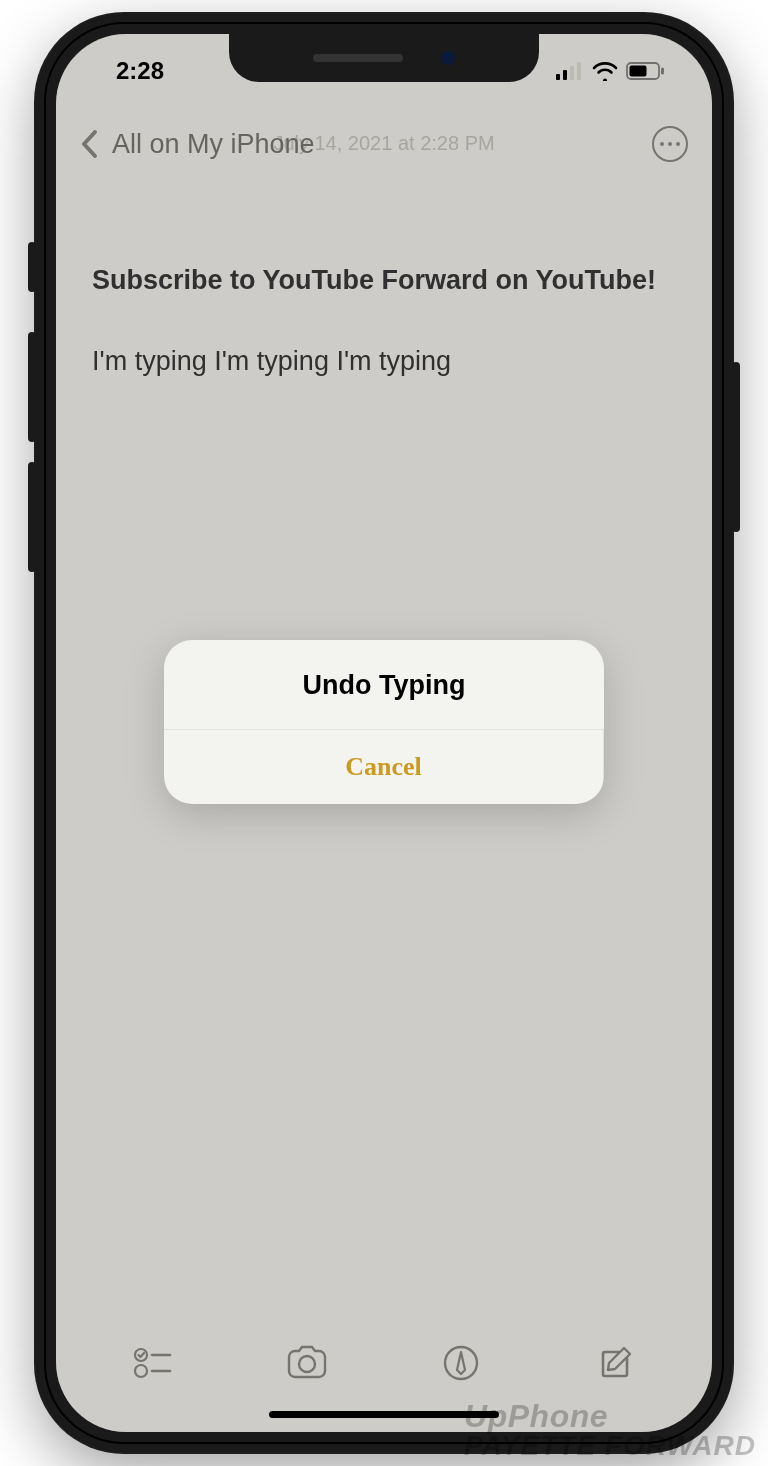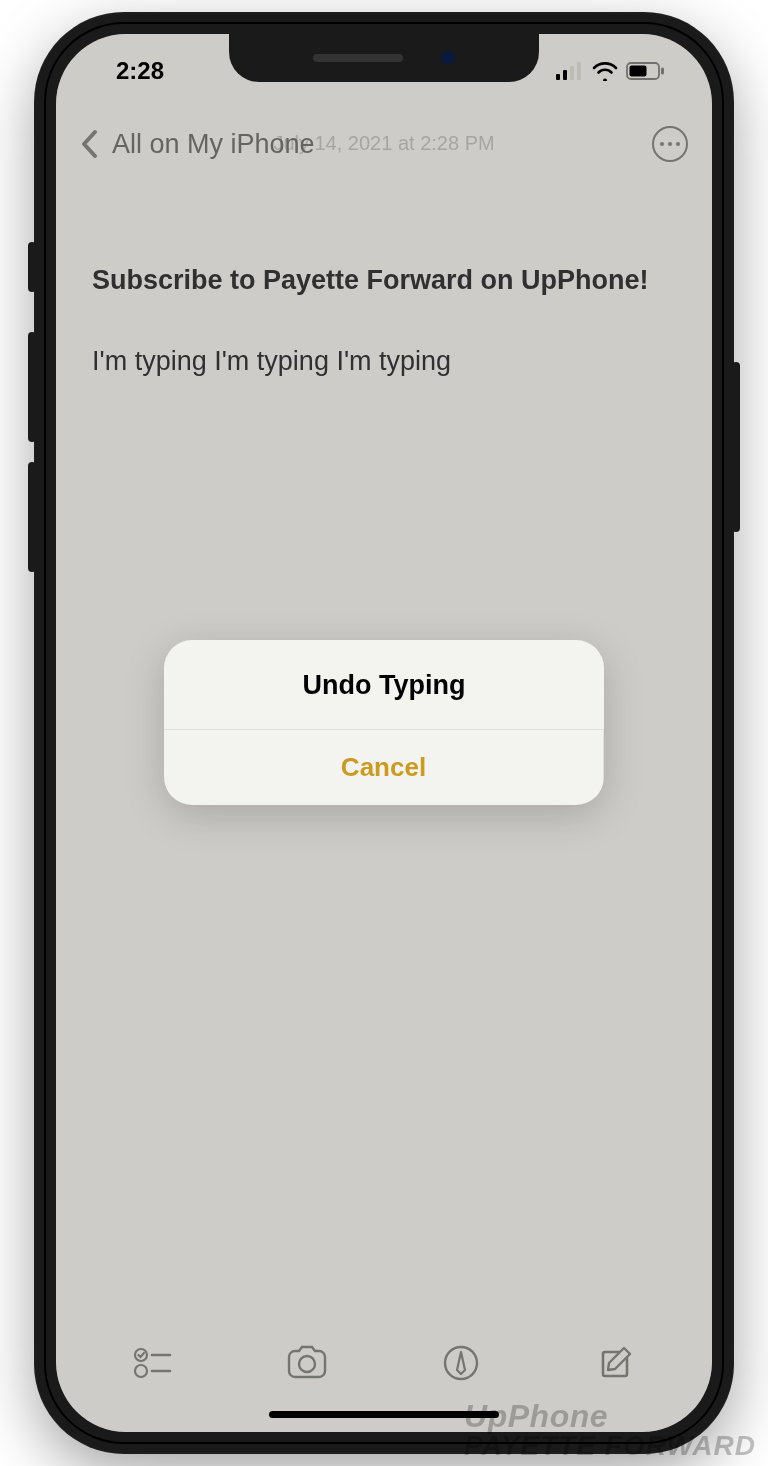--- a/index.html
+++ b/index.html
@@ -210,21 +210,21 @@
   }
   .alert-actions button {
     flex: 1;
     background: transparent;
     border: none;
     padding: 22px 0;
     font-size: 26px;
     font-weight: 500;
     color: #cb9a1f;
     cursor: pointer;
-    font-family: Liberation Sans, sans-serif;
+    font-family: Liberation Serif, serif;
   }
   .alert-actions button:first-child {
     border-right: 1px solid rgba(0,0,0,0.08);
     font-weight: 600;
   }
 
   
   .toolbar {
     position: absolute;
     bottom: 22px;
@@ -325,21 +325,21 @@
           <span></span>
             <span></span>
             <span></span>
         </div>
       </div>
     </div>
 
     <div class="date-line">July 14, 2021 at 2:28 PM</div>
 
     <div class="note-content">
-      <div class="note-title">Subscribe to Payette Forward on UpPhone!</div>
+      <div class="note-title">Subscribe to YouTube Forward on YouTube!</div>
       <div class="note-body">I'm typing I'm typing I'm typing</div>
     </div>
 
     <div class="dim"></div>
 
     <div class="alert">
       <div class="alert-title">Undo Typing</div>
       <div class="alert-actions">
         <button>Cancel</button>
       </div>

